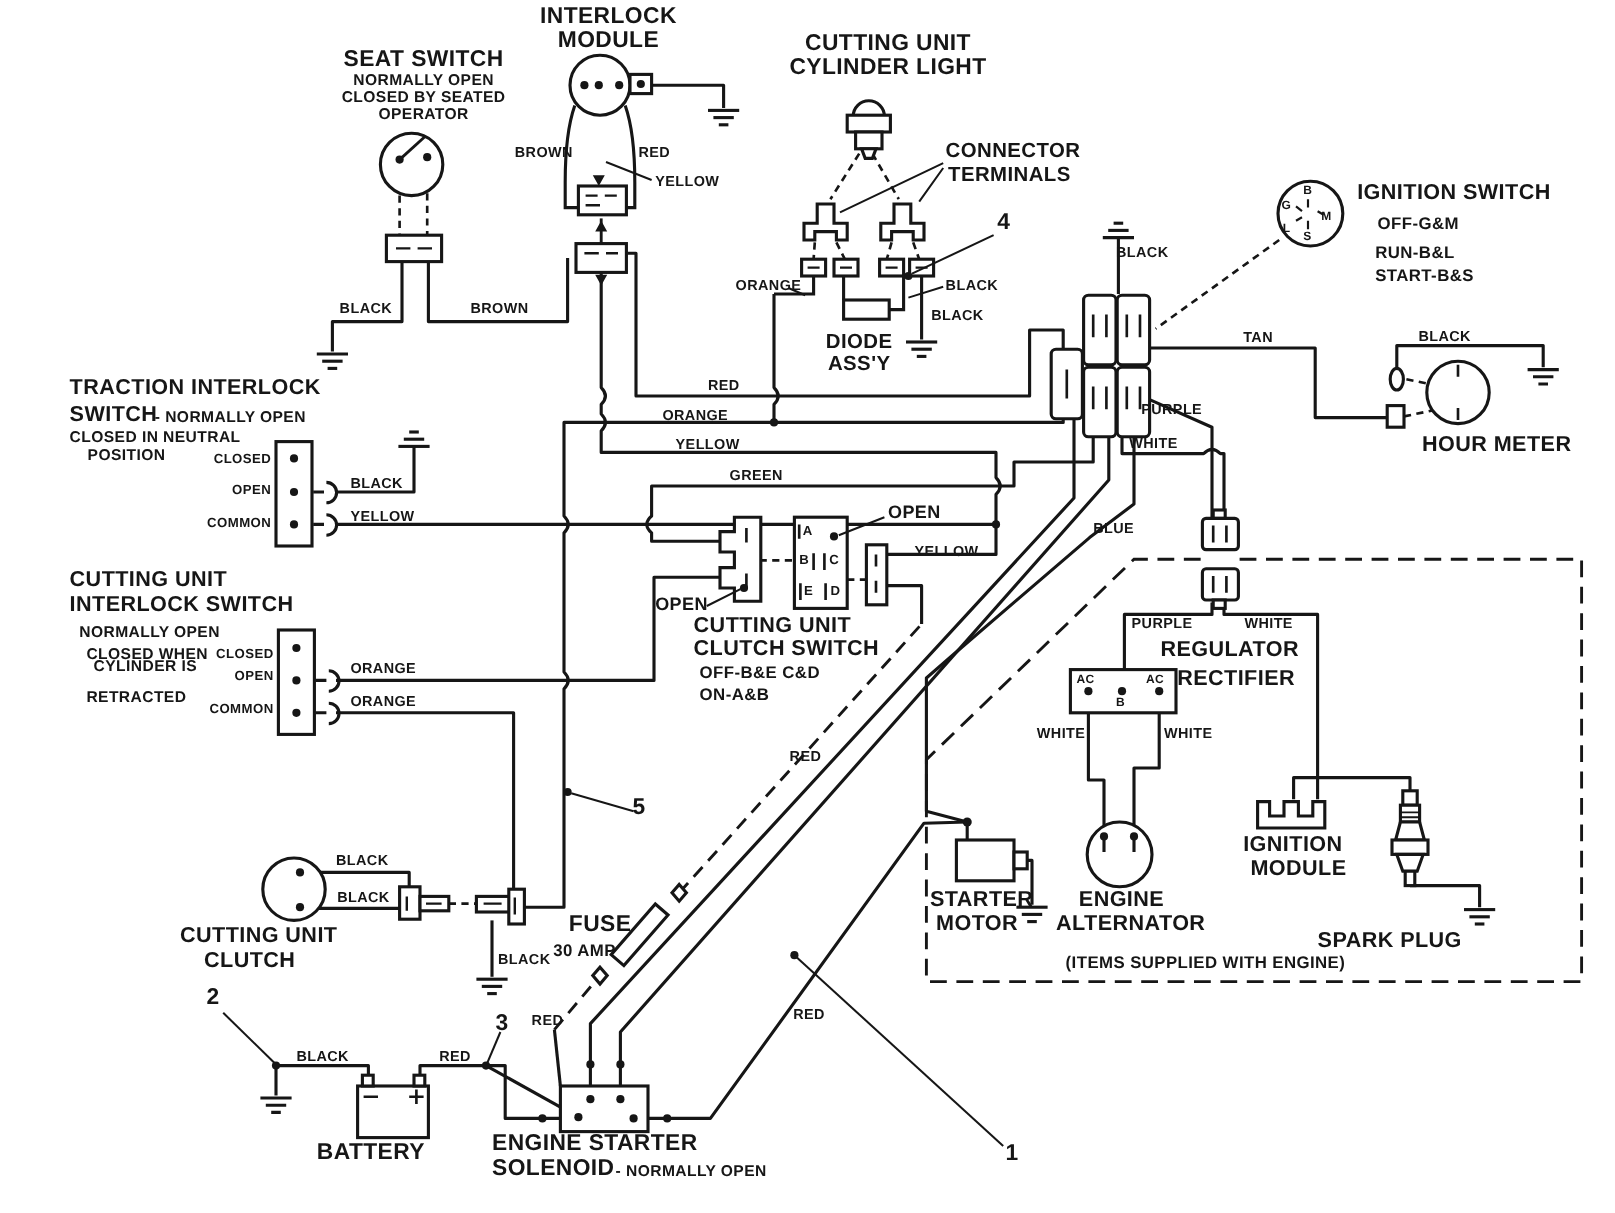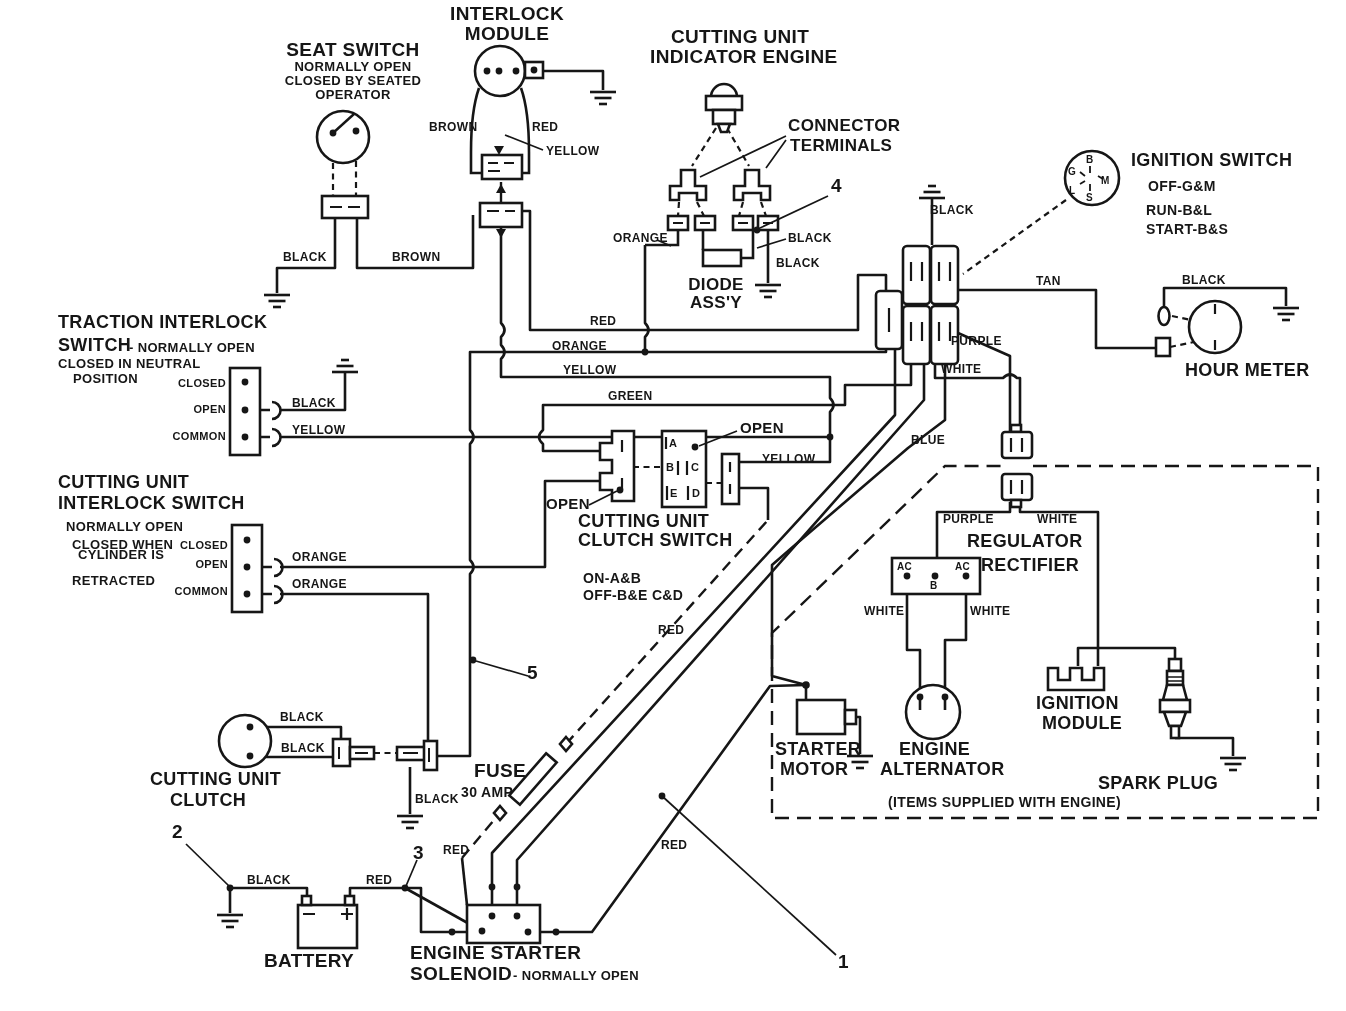--- a/index.html
+++ b/index.html
@@ -283,21 +283,21 @@
   <div class="lb s12" style="left:546px;top:145px;">YELLOW</div>
 
   <div class="lb s19 ctr" style="left:278px;top:40px;width:150px;">SEAT SWITCH</div>
   <div class="lb s13 ctr" style="left:278px;top:60px;width:150px;">NORMALLY OPEN</div>
   <div class="lb s13 ctr" style="left:274px;top:74px;width:158px;">CLOSED BY SEATED</div>
   <div class="lb s13 ctr" style="left:278px;top:88px;width:150px;">OPERATOR</div>
   <div class="lb s12" style="left:283px;top:251px;">BLACK</div>
   <div class="lb s12" style="left:392px;top:251px;">BROWN</div>
 
   <div class="lb s19 ctr" style="left:650px;top:27px;width:180px;">CUTTING UNIT</div>
-  <div class="lb s19 ctr" style="left:650px;top:47px;width:180px;">INDICATOR ENGINE</div>
+  <div class="lb s19 ctr" style="left:650px;top:47px;width:180px;">CYLINDER LIGHT</div>
   <div class="lb s17" style="left:788px;top:117px;">CONNECTOR</div>
   <div class="lb s17" style="left:790px;top:137px;">TERMINALS</div>
   <div class="lb s17 ctr" style="left:683px;top:276px;width:66px;">DIODE</div>
   <div class="lb s17 ctr" style="left:683px;top:294px;width:66px;">ASS'Y</div>
   <div class="lb s12" style="left:613px;top:232px;">ORANGE</div>
   <div class="lb s12" style="left:788px;top:232px;">BLACK</div>
   <div class="lb s12" style="left:776px;top:257px;">BLACK</div>
 
   <div class="lb s18" style="left:1131px;top:151px;">IGNITION SWITCH</div>
   <div class="lb s14" style="left:1148px;top:179px;">OFF-G&amp;M</div>
@@ -349,21 +349,21 @@
   <div class="lb s15" style="left:740px;top:420px;">OPEN</div>
   <div class="lb s15" style="left:546px;top:496px;">OPEN</div>
   <div class="lb s12" style="left:762px;top:453px;">YELLOW</div>
   <div class="lb s11" style="left:669px;top:438px;">A</div>
   <div class="lb s11" style="left:666px;top:462px;">B</div>
   <div class="lb s11" style="left:691px;top:462px;">C</div>
   <div class="lb s11" style="left:670px;top:488px;">E</div>
   <div class="lb s11" style="left:692px;top:488px;">D</div>
   <div class="lb s18" style="left:578px;top:512px;">CUTTING UNIT</div>
   <div class="lb s18" style="left:578px;top:531px;">CLUTCH SWITCH</div>
-  <div class="lb s14" style="left:583px;top:553px;margin-top:35px;">OFF-B&amp;E C&amp;D</div>
+  <div class="lb s14" style="left:583px;top:553px;">OFF-B&amp;E C&amp;D</div>
   <div class="lb s14" style="left:583px;top:571px;">ON-A&amp;B</div>
 
   <div class="lb s12" style="left:943px;top:513px;">PURPLE</div>
   <div class="lb s12" style="left:1037px;top:513px;">WHITE</div>
   <div class="lb s18" style="left:967px;top:532px;">REGULATOR</div>
   <div class="lb s18" style="left:981px;top:556px;">RECTIFIER</div>
   <div class="lb s10" style="left:897px;top:562px;">AC</div>
   <div class="lb s10" style="left:930px;top:581px;">B</div>
   <div class="lb s10" style="left:955px;top:562px;">AC</div>
   <div class="lb s12" style="left:864px;top:605px;">WHITE</div>

